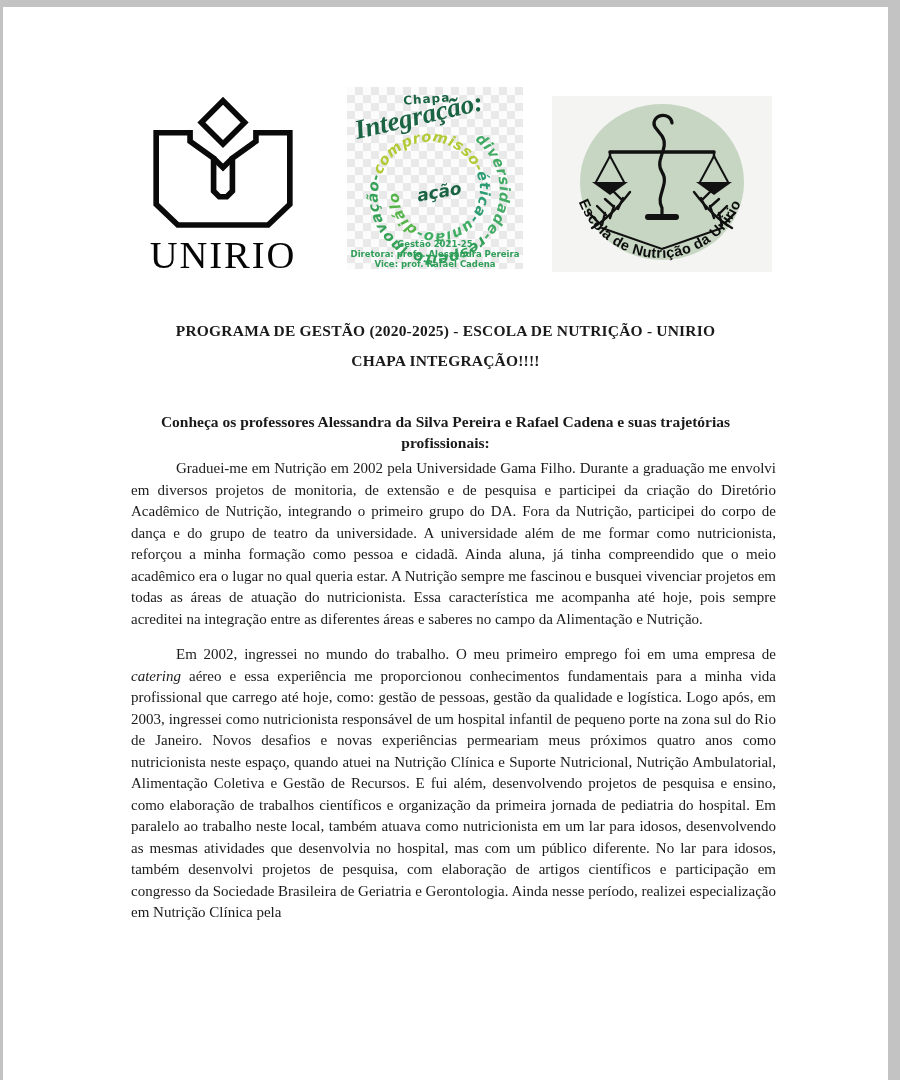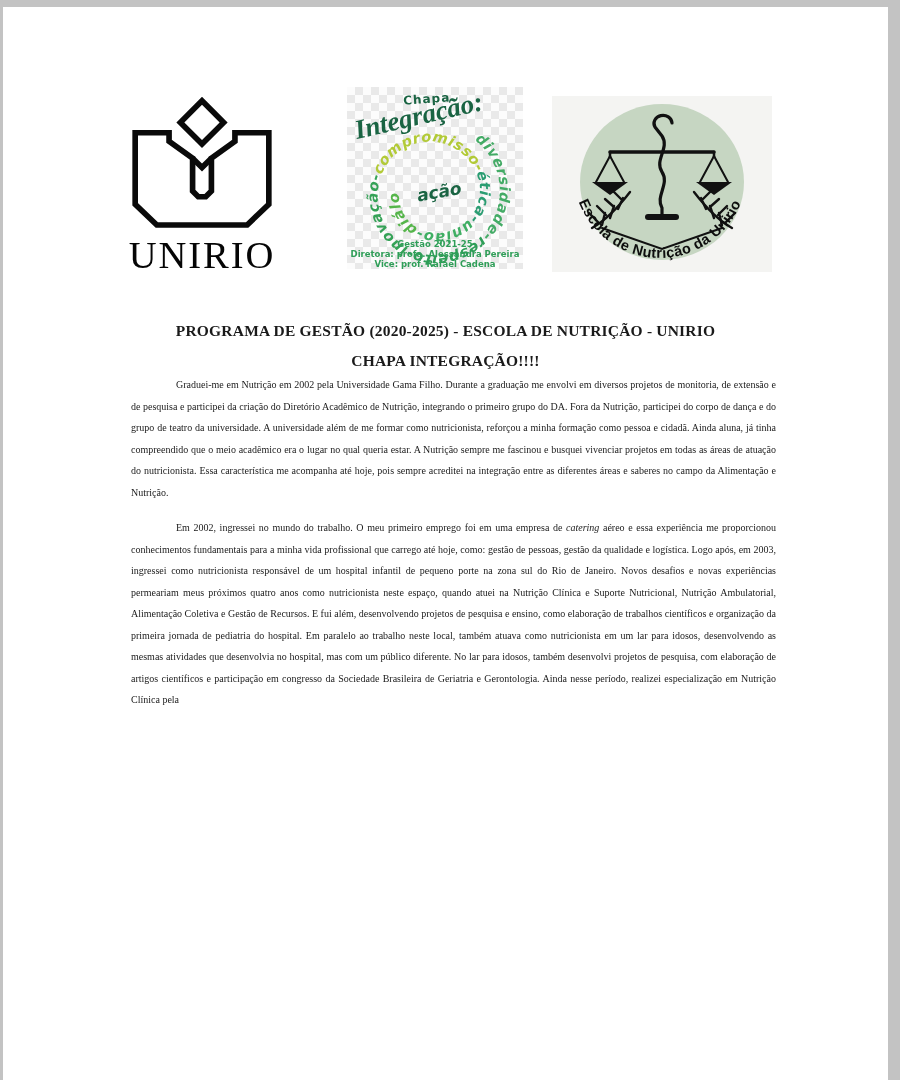--- a/index.html
+++ b/index.html
@@ -5,21 +5,21 @@
   html,body{margin:0;padding:0;background:#c3c3c3;width:900px;height:1080px;overflow:hidden;}
   .page{
     position:absolute;top:7px;left:3px;width:885px;height:1073px;
     background:#ffffff;
     font-family:"Liberation Serif", serif;
     color:#1a1a1a;
   }
   
   .logos-row{position:relative;height:276px;}
   .logo-box{position:absolute;}
-  .logo-unirio{left:119px;top:86px;width:160px;height:183px;}
+  .logo-unirio{left:140px;top:86px;width:160px;height:183px;}
   .logo-chapa{
     left:344px;top:80px;width:176px;height:182px;
     background-image:
       linear-gradient(45deg,#e9e9e9 25%,transparent 25%,transparent 75%,#e9e9e9 75%),
       linear-gradient(45deg,#e9e9e9 25%,transparent 25%,transparent 75%,#e9e9e9 75%);
     background-size:16px 16px;
     background-position:0 0,8px 8px;
     background-color:#fcfcfc;
   }
   .logo-school{left:549px;top:89px;width:220px;height:176px;background:#f4f4f2;}
@@ -32,21 +32,21 @@
   .school-arc{font-family:"Liberation Sans",sans-serif;font-weight:bold;font-size:14.5px;fill:#0d0d0d;letter-spacing:.4px;}
   .unirio-word{font-family:"Liberation Serif",serif;font-size:41px;fill:#050505;letter-spacing:2px;text-anchor:middle;}
   
   .content{padding:0 125px 0 125px;}
   .doc-title{font-weight:bold;font-size:15.5px;text-align:center;letter-spacing:.2px;line-height:17px;}
   .t1{margin:39px 0 0 0;}
   .t2{margin:13px 0 0 0;}
   .subtitle{font-weight:bold;font-size:15.5px;text-align:center;line-height:21px;margin:42px auto 0 auto;max-width:655px;}
   .section-heading{font-weight:bold;font-size:15.5px;margin:44px 0 0 3px;}
   .para{
-    font-size:10px;line-height:21.5px;text-align:justify;
+    font-size:15px;line-height:21.5px;text-align:justify;
     text-indent:45px;margin:5px 0 0 3px;width:645px;
   }
   .para.p2{margin-top:14px;}
   .ital{font-style:italic;}
 </style>
 </head>
 <body>
 
 <div class="page">
 
@@ -117,20 +117,21 @@
         </text>
       </svg>
     </div>
   </div>
 
   <div class="content">
 
     <div class="doc-title t1">PROGRAMA DE GESTÃO (2020-2025) - ESCOLA DE NUTRIÇÃO - UNIRIO</div>
     <div class="doc-title t2">CHAPA INTEGRAÇÃO!!!!</div>
 
+    <div class="subtitle">Conheça os professores Alessandra da Silva Pereira e Rafael Cadena e suas trajetórias profissionais:</div>
 
 
     <p class="para p1">Graduei-me em Nutrição em 2002 pela Universidade Gama Filho. Durante a graduação me envolvi em diversos projetos de monitoria, de extensão e de pesquisa e participei da criação do Diretório Acadêmico de Nutrição, integrando o primeiro grupo do DA. Fora da Nutrição, participei do corpo de dança e do grupo de teatro da universidade. A universidade além de me formar como nutricionista, reforçou a minha formação como pessoa e cidadã. Ainda aluna, já tinha compreendido que o meio acadêmico era o lugar no qual queria estar. A Nutrição sempre me fascinou e busquei vivenciar projetos em todas as áreas de atuação do nutricionista. Essa característica me acompanha até hoje, pois sempre acreditei na integração entre as diferentes áreas e saberes no campo da Alimentação e Nutrição.</p>
 
     <p class="para p2"><span>Em 2002, ingressei no mundo do trabalho. O meu primeiro emprego foi em uma empresa de </span><span class="ital">catering</span><span> aéreo e essa experiência me proporcionou conhecimentos fundamentais para a minha vida profissional que carrego até hoje, como: gestão de pessoas, gestão da qualidade e logística. Logo após, em 2003, ingressei como nutricionista responsável de um hospital infantil de pequeno porte na zona sul do Rio de Janeiro. Novos desafios e novas experiências permeariam meus próximos quatro anos como nutricionista neste espaço, quando atuei na Nutrição Clínica e Suporte Nutricional, Nutrição Ambulatorial, Alimentação Coletiva e Gestão de Recursos. E fui além, desenvolvendo projetos de pesquisa e ensino, como elaboração de trabalhos científicos e organização da primeira jornada de pediatria do hospital. Em paralelo ao trabalho neste local, também atuava como nutricionista em um lar para idosos, desenvolvendo as mesmas atividades que desenvolvia no hospital, mas com um público diferente. No lar para idosos, também desenvolvi projetos de pesquisa, com elaboração de artigos científicos e participação em congresso da Sociedade Brasileira de Geriatria e Gerontologia. Ainda nesse período, realizei especialização em Nutrição Clínica pela</span></p>
 
   </div>
 </div>
 
 </body></html>

